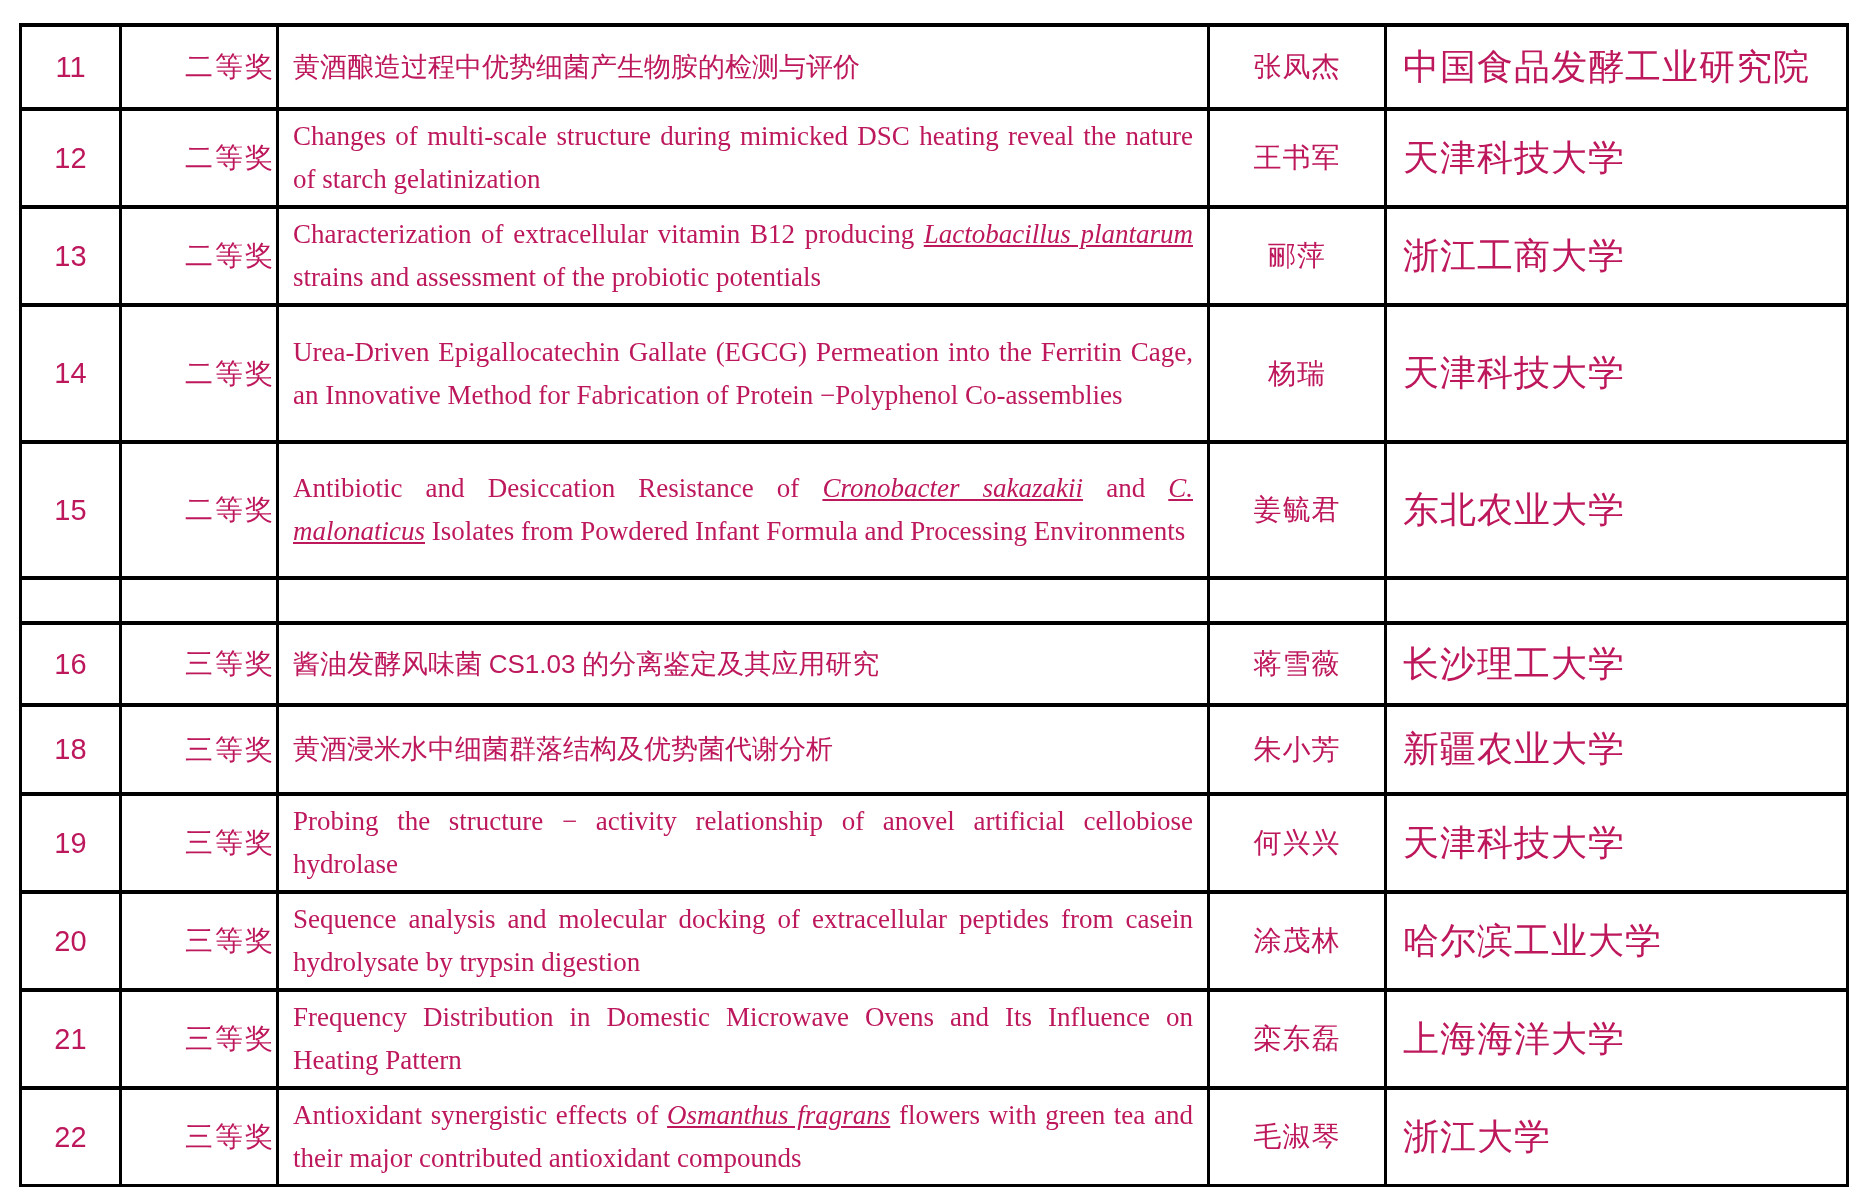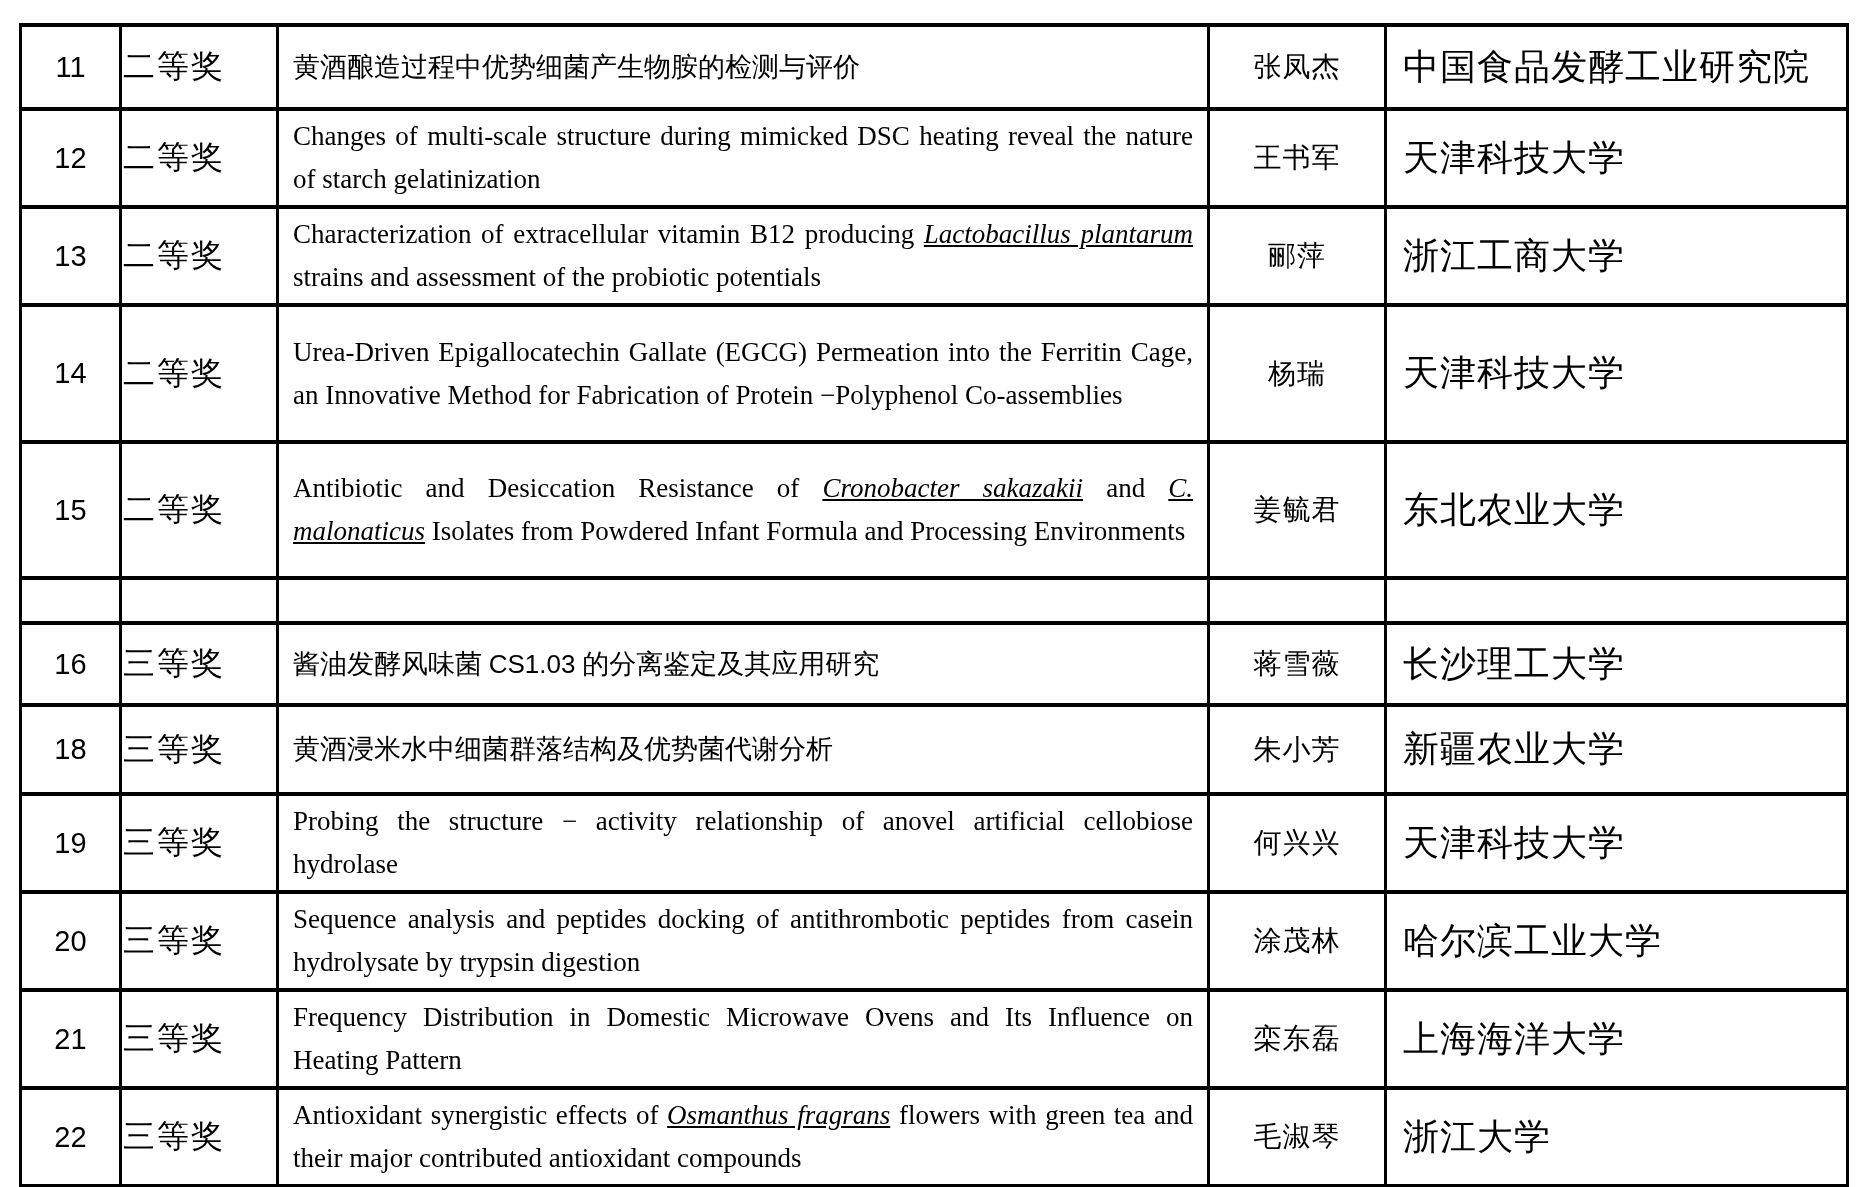--- a/index.html
+++ b/index.html
@@ -1,21 +1,21 @@
 <!DOCTYPE html>
 <html><head>
 <meta charset="utf-8">
 <style>
   html,body { margin:0; padding:0; background:#ffffff; }
   .page {
     position:relative;
     width:1865px;
     height:1187px;
     background:#ffffff;
-    color:#000000;
+    color:#be185d;
     font-family:"Liberation Serif","DejaVu Serif",serif;
     overflow:hidden;
   }
   table.awards {
     position:absolute;
     left:19px;
     top:23px;
     width:1827px;
     border-collapse:collapse;
     table-layout:fixed;
@@ -33,22 +33,22 @@
   col.w-title { width:931px; }
   col.w-auth  { width:177px; }
   col.w-inst  { width:462px; }
 
   td.c-no {
     text-align:center;
     font-family:"Liberation Sans","DejaVu Sans",sans-serif;
     font-size:29px;
   }
   td.c-award {
-    text-align:left;
-    font-size:32px;
+    text-align:right;
+    font-size:28px;
     letter-spacing:2px;
   }
   td.c-title {
     padding:4px 14px;
     text-align:justify;
     font-size:27px;
     line-height:43px;
   }
   td.c-author {
     text-align:center;
@@ -135,21 +135,21 @@
         <tr style="height: 88px;">
           <td class="c-no">19</td>
           <td class="c-award">三等奖</td>
           <td class="c-title"><span>Probing the structure − activity relationship of anovel artificial cellobiose hydrolase</span></td>
           <td class="c-author">何兴兴</td>
           <td class="c-inst">天津科技大学</td>
         </tr>
         <tr style="height: 88px;">
           <td class="c-no">20</td>
           <td class="c-award">三等奖</td>
-          <td class="c-title"><span>Sequence analysis and peptides docking of antithrombotic peptides from casein hydrolysate by trypsin digestion</span></td>
+          <td class="c-title"><span>Sequence analysis and molecular docking of extracellular peptides from casein hydrolysate by trypsin digestion</span></td>
           <td class="c-author">涂茂林</td>
           <td class="c-inst">哈尔滨工业大学</td>
         </tr>
         <tr style="height: 84px;">
           <td class="c-no">21</td>
           <td class="c-award">三等奖</td>
           <td class="c-title"><span>Frequency Distribution in Domestic Microwave Ovens and Its Influence on Heating Pattern</span></td>
           <td class="c-author">栾东磊</td>
           <td class="c-inst">上海海洋大学</td>
         </tr>

